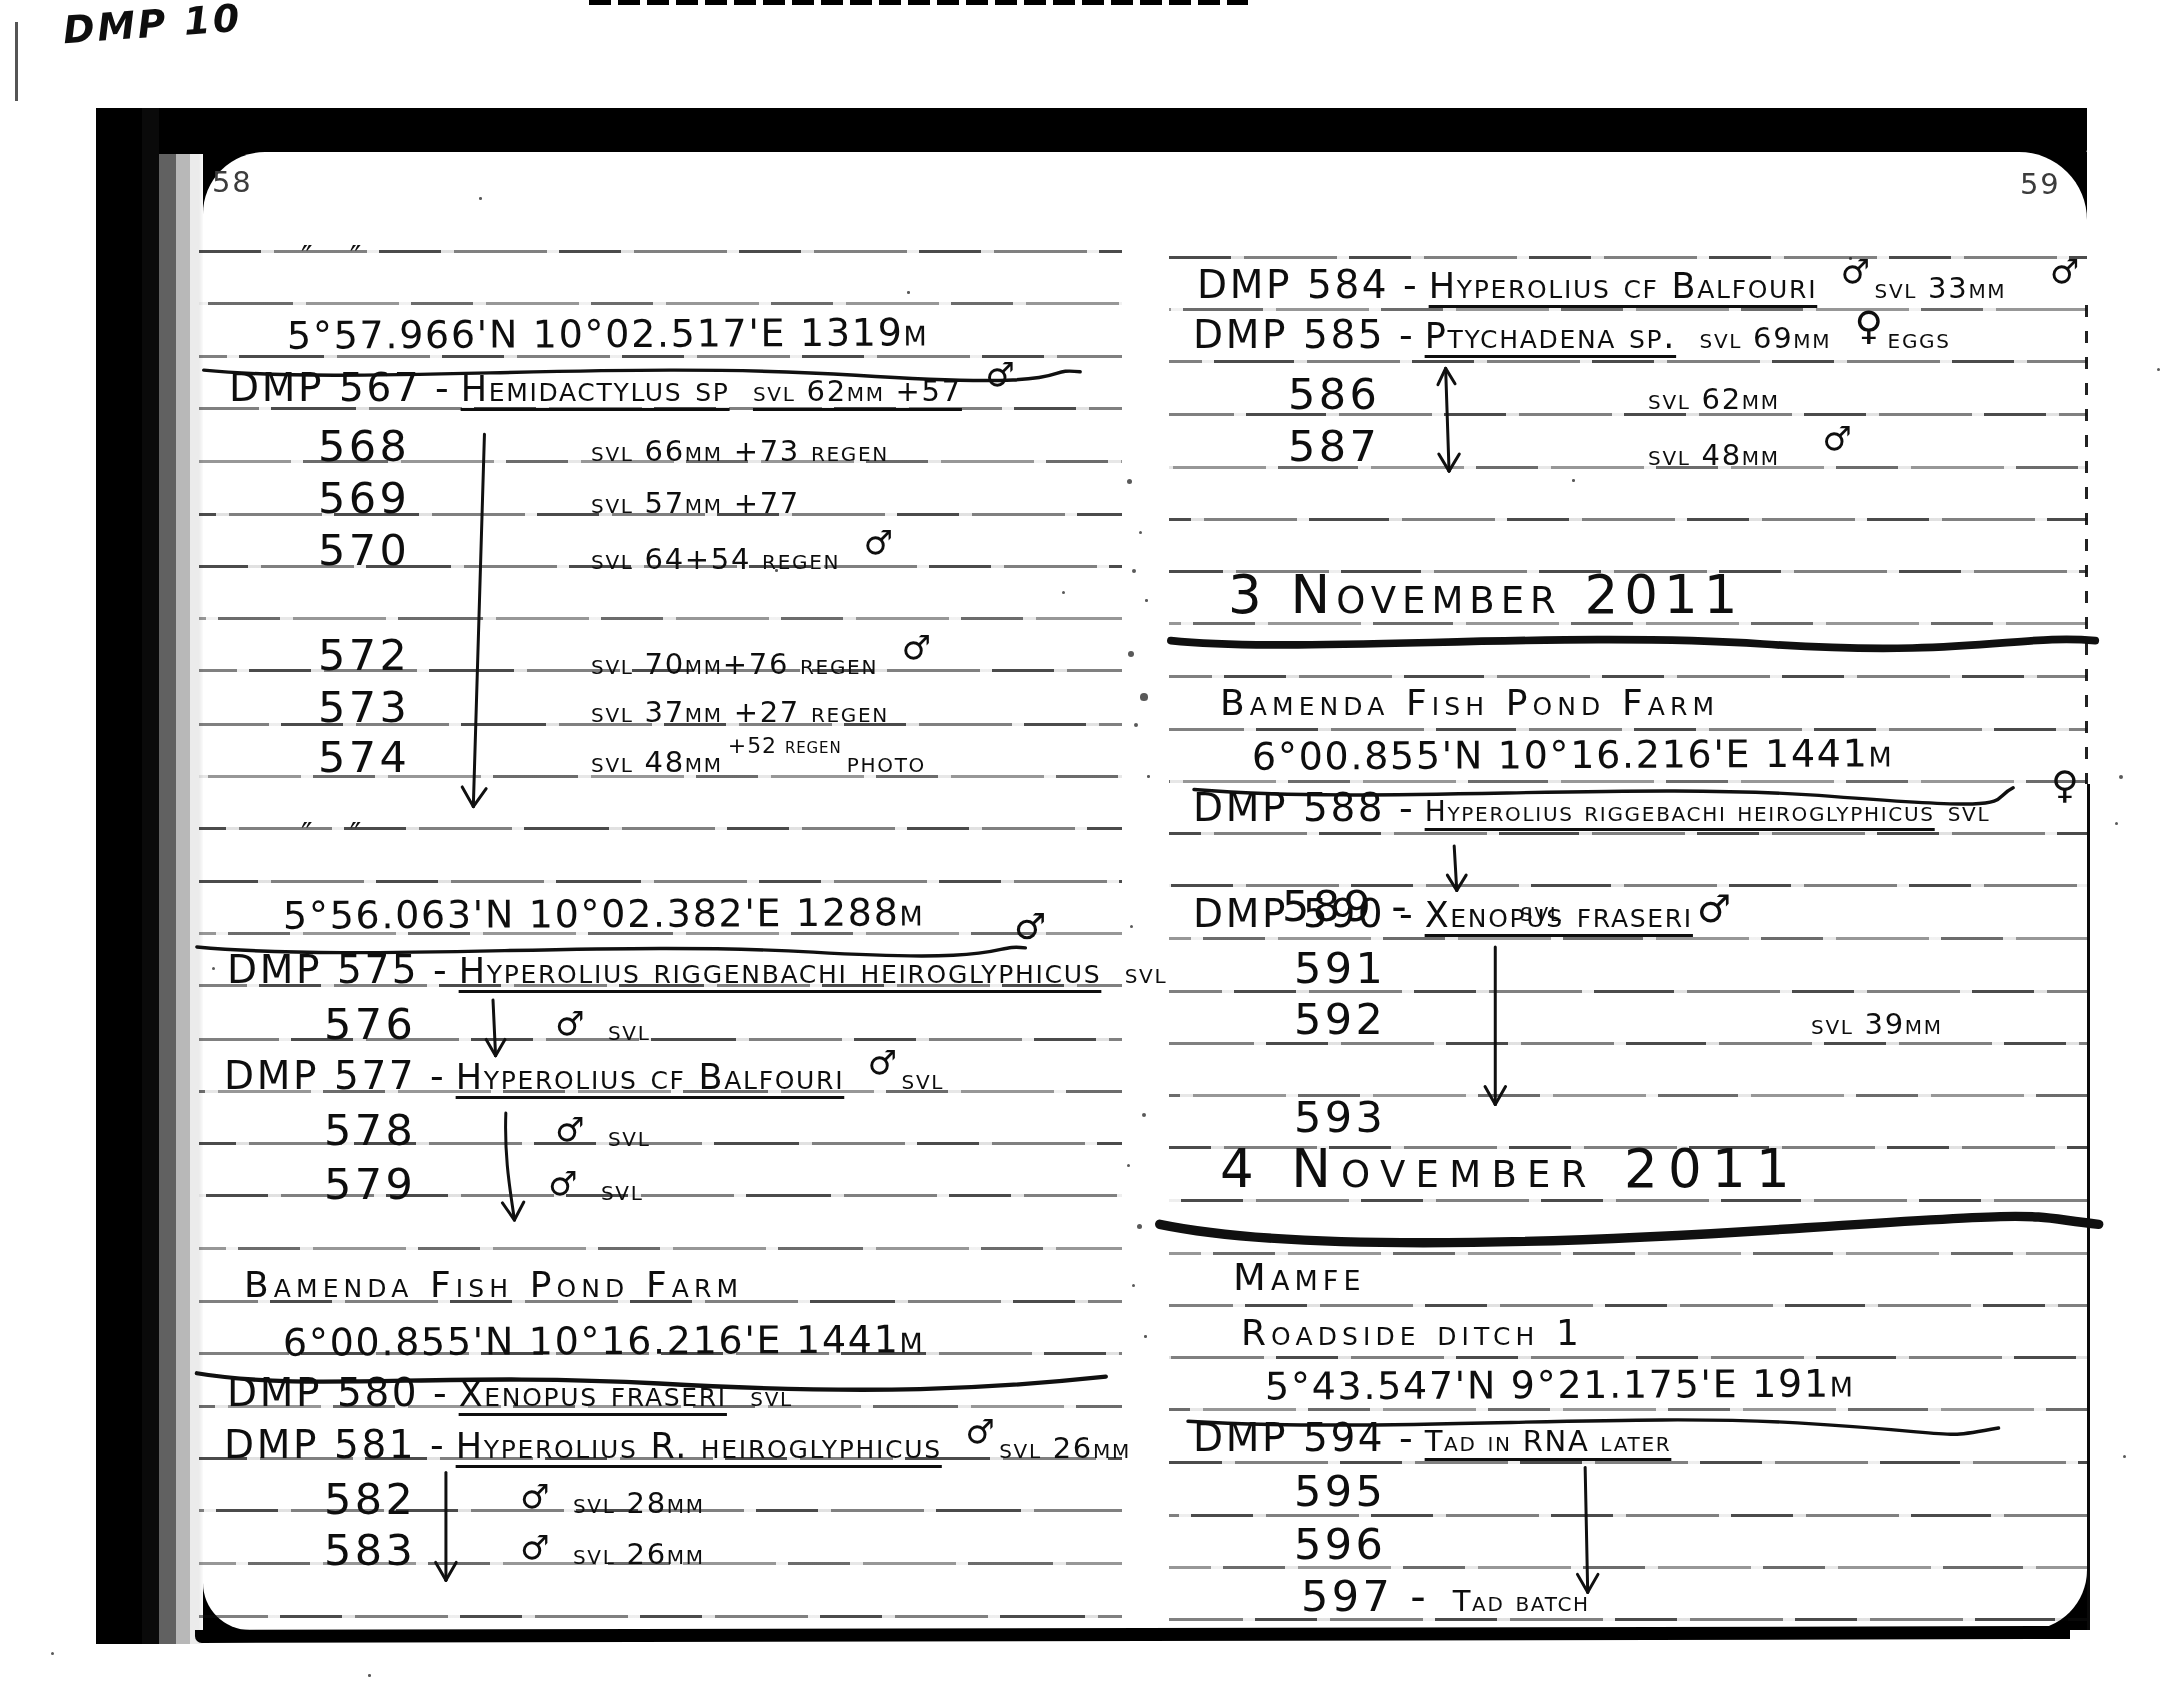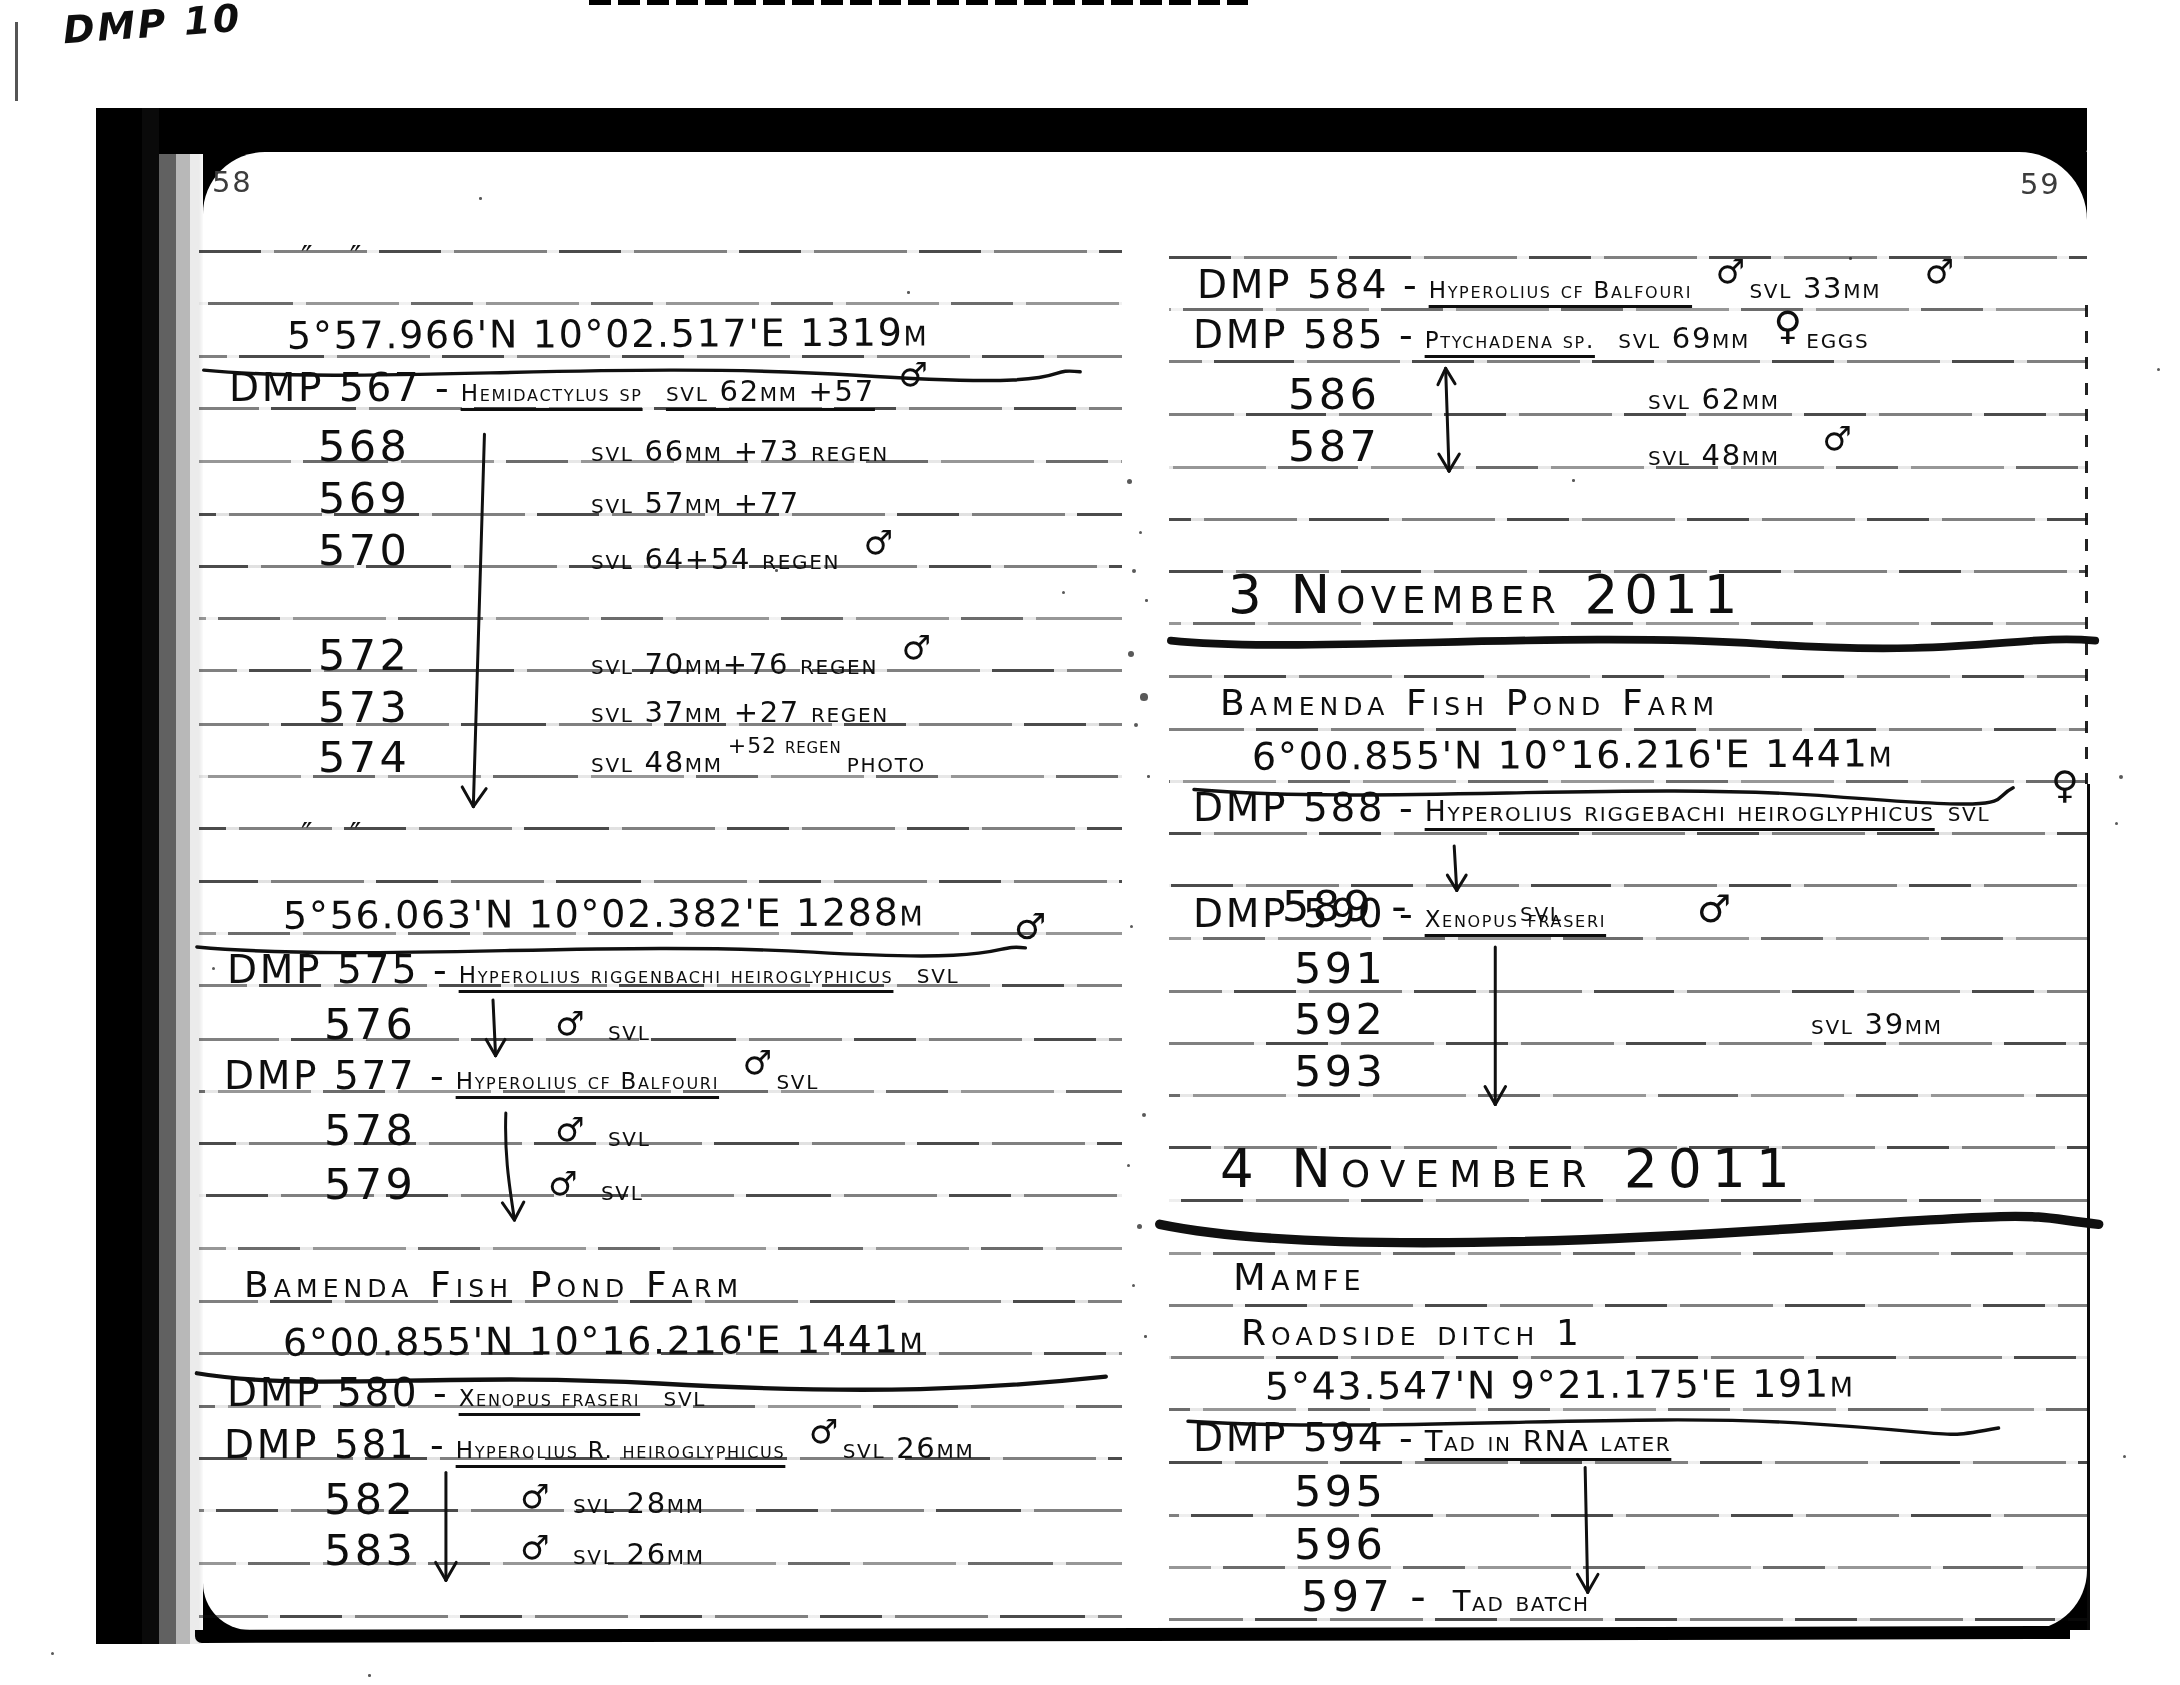--- a/index.html
+++ b/index.html
@@ -28,21 +28,21 @@
   .label-top{left:63px;top:5.1px;font-size:38px;font-weight:bold;font-style:italic;letter-spacing:2.6px;transform:rotate(-4deg);}
   .pgnum{font-size:29px;color:#3c3c3c;letter-spacing:1.7px;font-variant:normal;}
   .ditto{font-size:31px;letter-spacing:13.7px;color:#111;}
   .coords{font-size:38px;letter-spacing:1.7px;transform:rotate(-0.3deg);}
   .heading{font-size:53px;letter-spacing:6px;}
   .site{font-size:36px;letter-spacing:5.1px;}
   .row{position:absolute;left:0;top:0;width:2180px;height:55px;}
   .id{font-size:39px;letter-spacing:2.6px;}
   .num{font-size:43px;letter-spacing:3.4px;}
   .dash{font-size:38px;margin:0 12px 0 13.7px;}
-  .sp{font-size:23px;letter-spacing:1.7px;}
+  .sp{font-size:35px;letter-spacing:1.7px;}
   .det{font-size:29px;letter-spacing:1.7px;}
   .ul{text-decoration:underline;text-decoration-thickness:2.6px;text-underline-offset:6.8px;}
   .sym{font-size:33px;position:relative;top:-5.1px;}
   .raised{top:-15.4px;}
   .sup{font-size:22px;position:relative;top:-19px;letter-spacing:0.9px;margin:0 5.1px;}
   .gap{margin-left:19px;}
   .strokes{position:absolute;left:0;top:0;pointer-events:none;}
 </style>
 </head>
 <body>
@@ -374,21 +374,21 @@
       <span class="id">DMP 590</span><span class="dash">-</span><span class="sp ul">Xenopus fraseri</span>
     </span>
   </div>
   <div class="row" style="top:947px;padding-left:48px;">
     <span class="abs hw num" style="left:1294px;">591</span>
   </div>
   <div class="row" style="top:998px;">
     <span class="abs hw num" style="left:1294px;">592</span>
     <span class="abs hw det" style="left:1811px;top:12px;">svl 39mm</span>
   </div>
-  <div class="row" style="top:1050px;">
+  <div class="row" style="top:1096px;">
     <span class="abs hw num" style="left:1294px;">593</span>
   </div>
 
   <div class="abs hw heading" style="left:1220px;top:1142px;letter-spacing:10.3px;">4 November 2011</div>
 
   <div class="abs hw site" style="left:1233px;top:1258px;font-size:38px;">Mamfe</div>
   <div class="abs hw site" style="left:1241px;top:1315px;">Roadside ditch 1</div>
   <div class="abs hw coords" style="left:1265px;top:1366px;">5°43.547'N   9°21.175'E    191m</div>
 
   <div class="row" style="top:1418px;">

